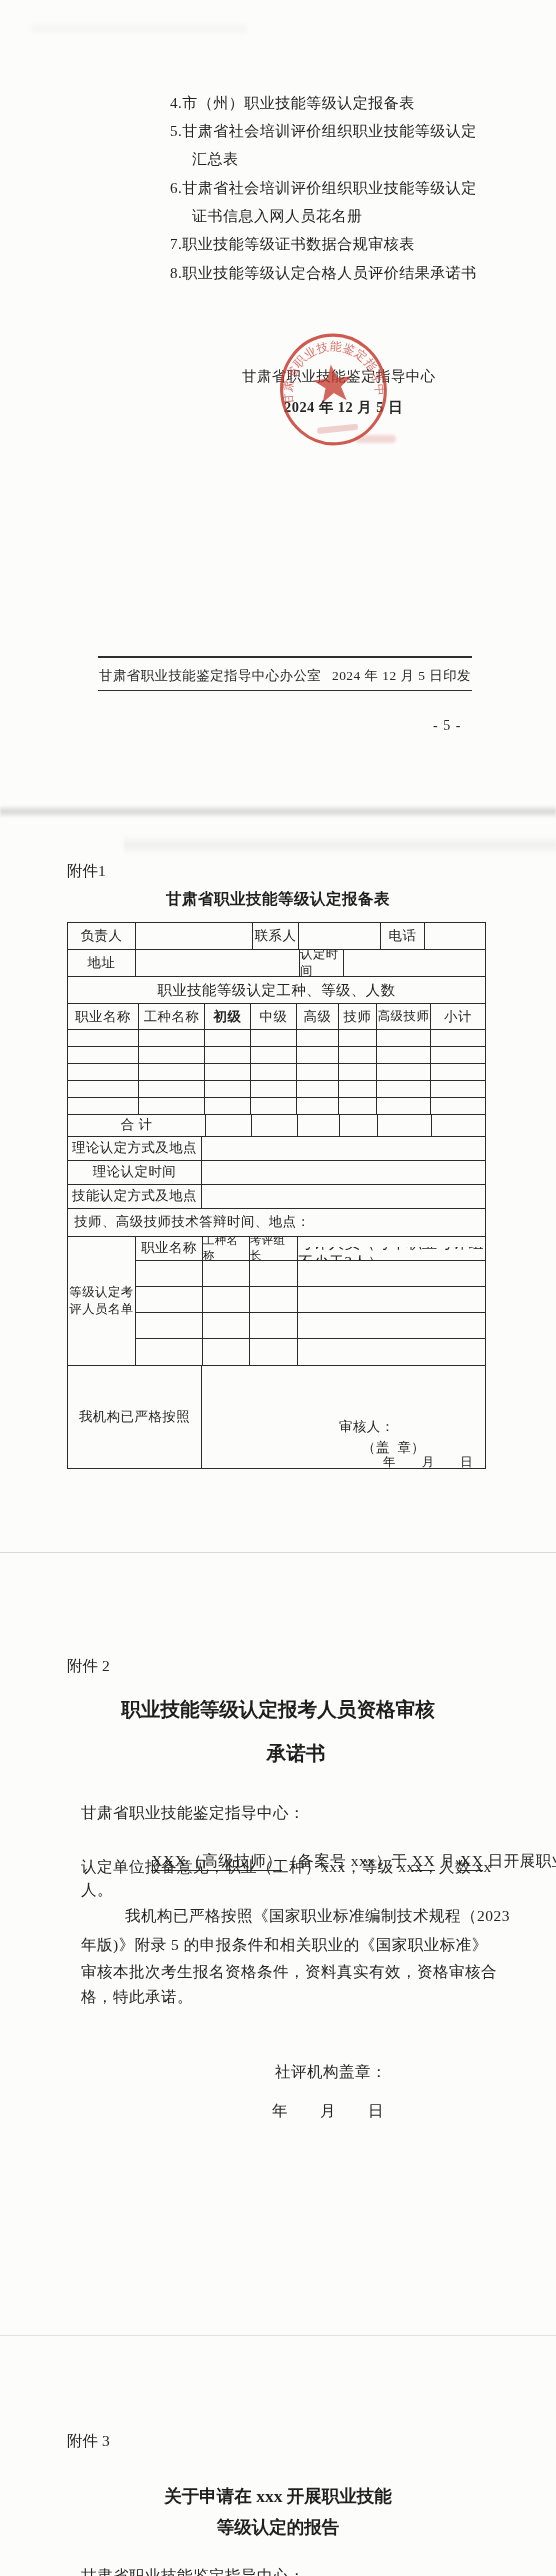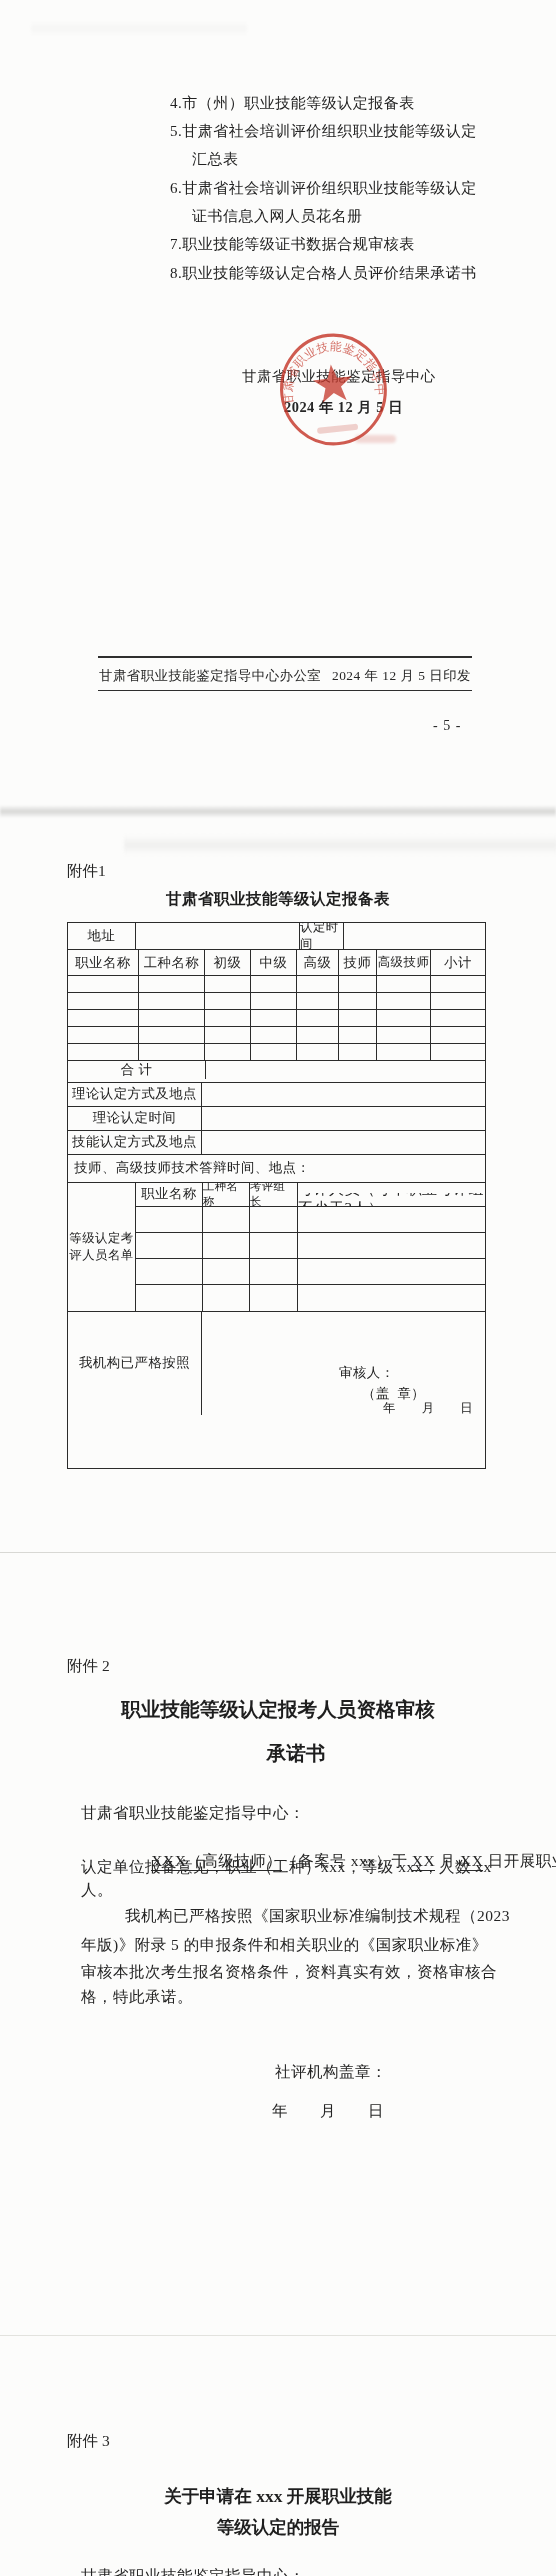--- a/index.html
+++ b/index.html
@@ -81,33 +81,44 @@
 
   <div class="smudge" style="left:0;top:805px;width:556px;height:13.4px;background:linear-gradient(180deg,rgba(90,90,88,0) 0%,rgba(90,90,88,0.22) 50%,rgba(90,90,88,0) 100%);filter:blur(1px);"></div>
   <div class="smudge" style="left:124px;top:834px;width:433px;height:21.6px;background:linear-gradient(180deg,rgba(120,120,118,0) 0%,rgba(120,120,118,0.09) 50%,rgba(120,120,118,0) 100%);filter:blur(1.5px);"></div>
 
   <div>
     <div class="t" style="left:67px;top:861px;font-size:15.5px;">附件1</div>
     <div class="center-block big-title" style="top:889px;font-size:15.5px;letter-spacing:0.5px;">甘肃省职业技能等级认定报备表</div>
 
     <div class="tbl">
 
+      <div class="row" style="height:27px;">
+        <div class="c" style="width:68px;">负责人</div>
+        <div class="c" style="width:117px;"></div>
+        <div class="c" style="width:46px;">联系人</div>
+        <div class="c" style="width:82px;"></div>
+        <div class="c" style="width:44px;">电话</div>
+        <div class="c end" style="width:59px;"></div>
+      </div>
 
       <div class="row" style="height:27px;">
         <div class="c" style="width:68px;">地址</div>
         <div class="c" style="width:164px;"></div>
         <div class="c" style="width:44px;font-size:12.4px;">认定时间</div>
         <div class="c end" style="width:142px;"></div>
       </div>
 
+      <div class="row" style="height:27px;">
+        <div class="c end" style="width:417px;font-size:14.4px;">职业技能等级认定工种、等级、人数</div>
+      </div>
 
       <div class="row" style="height:26px;">
         <div class="c" style="width:71px;">职业名称</div>
         <div class="c" style="width:66px;">工种名称</div>
-        <div class="c" style="width:46px;">初级</div>
+        <div class="c" style="width:46px;font-weight:bold;">初级</div>
         <div class="c" style="width:46px;">中级</div>
         <div class="c" style="width:42px;">高级</div>
         <div class="c" style="width:38px;">技师</div>
         <div class="c" style="width:54px;font-size:12.4px;">高级技师</div>
         <div class="c end" style="width:54px;">小计</div>
       </div>
 
       <div class="row" style="height:17px;">
           <div class="c" style="width:71px;"></div>
           <div class="c" style="width:66px;"></div>
@@ -152,21 +163,21 @@
           <div class="c" style="width:71px;"></div>
           <div class="c" style="width:66px;"></div>
           <div class="c" style="width:46px;"></div>
           <div class="c" style="width:46px;"></div>
           <div class="c" style="width:42px;"></div>
           <div class="c" style="width:38px;"></div>
           <div class="c" style="width:54px;"></div>
           <div class="c end" style="width:54px;"></div>
         </div>
 
-      <div class="row" style="height:21.6px;flex-direction:column;">
+      <div class="row" style="height:21.6px;">
         <div class="c" style="width:138px;">合  计</div>
         <div class="c" style="width:46px;"></div>
         <div class="c" style="width:46px;"></div>
         <div class="c" style="width:42px;"></div>
         <div class="c" style="width:38px;"></div>
         <div class="c" style="width:54px;"></div>
         <div class="c end" style="width:54px;"></div>
       </div>
 
       <div class="row" style="height:24px;">

